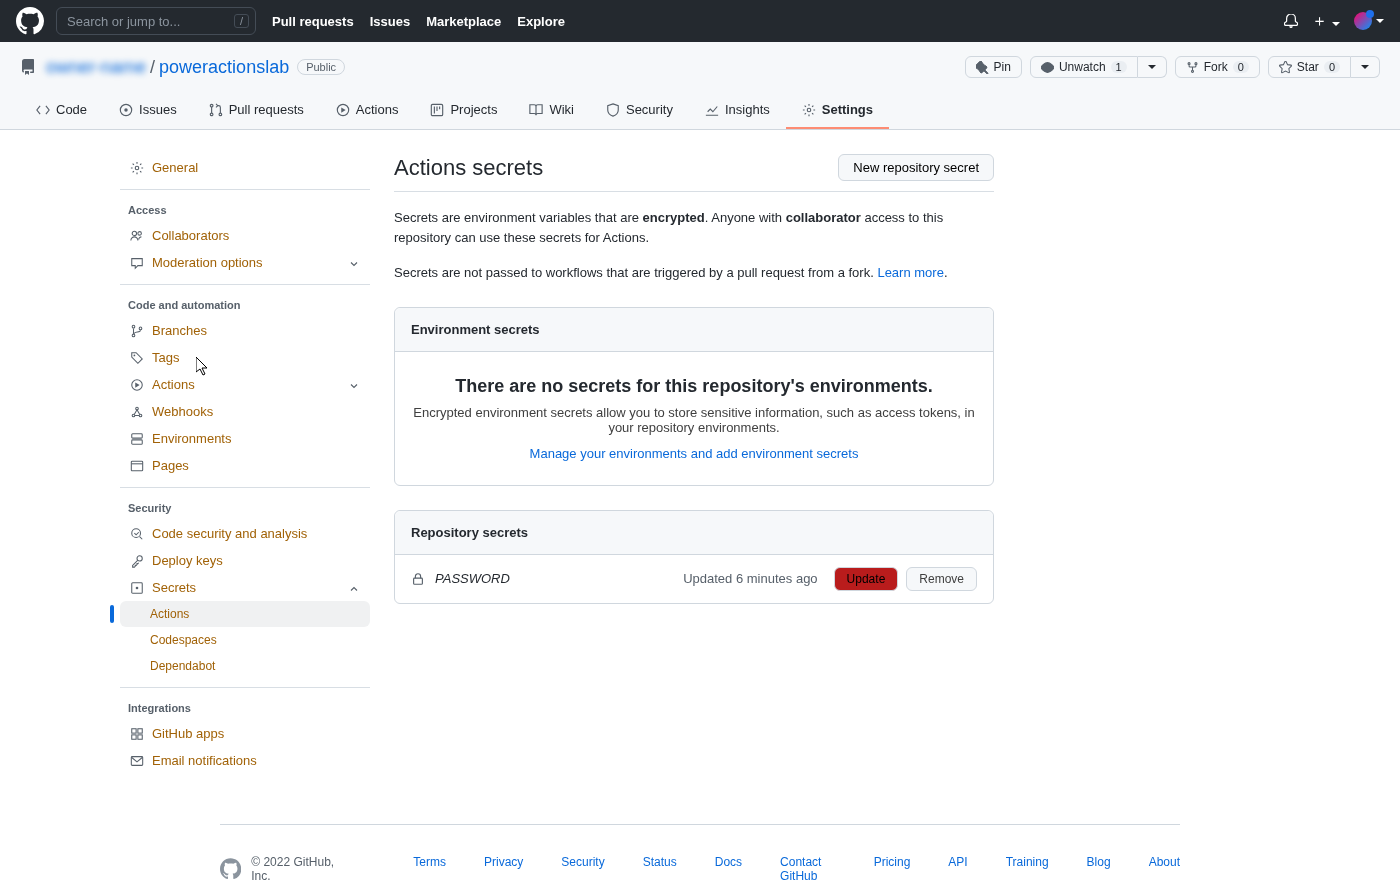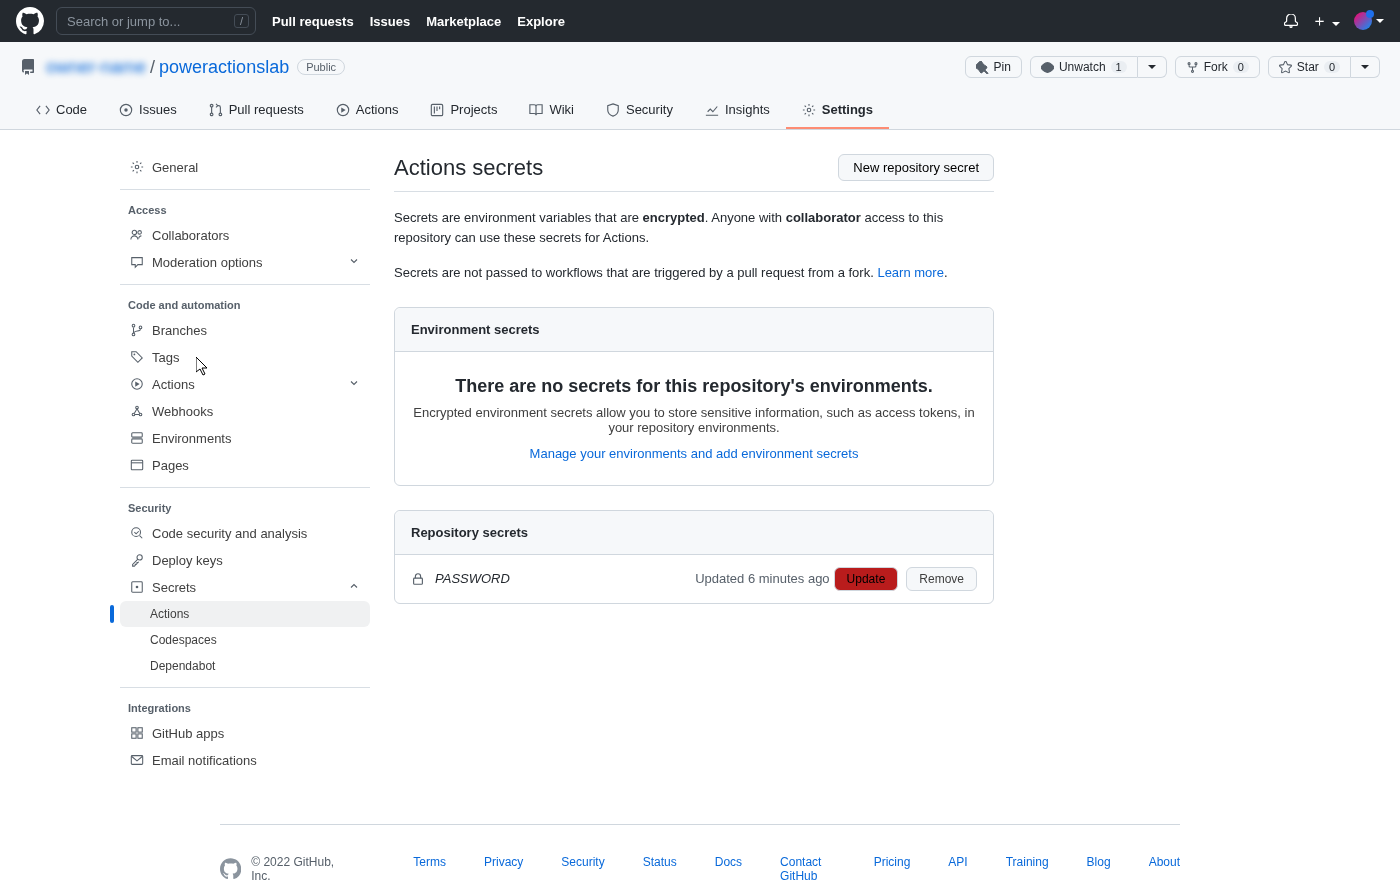--- a/index.html
+++ b/index.html
@@ -188,25 +188,25 @@
   display: flex;
   gap: 24px;
   padding-top: 24px;
 }
 .sidebar {
   width: 250px;
   flex-shrink: 0;
 }
 .side-item {
   display: flex;
-  align-items: flex-start;
+  align-items: flex-end;
   gap: 8px;
   padding: 6px 10px;
   font-size: 13px;
-  color: #404040;
+  color: #a16207;
   cursor: pointer;
   border-radius: 6px;
   position: relative;
 }
 .side-item.active {
   background: #f0f1f2;
 }
 .side-item.active::before {
   content: "";
   position: absolute;
@@ -316,21 +316,21 @@
 }
 .secret-name {
   display: flex;
   align-items: center;
   gap: 10px;
   flex: 1;
   font-style: italic;
 }
 .secret-updated {
   color: #57606a;
-  margin-right: 4px;
+  margin-right: 16px;
 }
 .update-btn {
   border: 1px solid #d0d7de;
   border-radius: 6px;
   background: #b91c1c;
   padding: 4px 12px;
   font-size: 12px;
   cursor: pointer;
   margin-right: 8px;
 }

